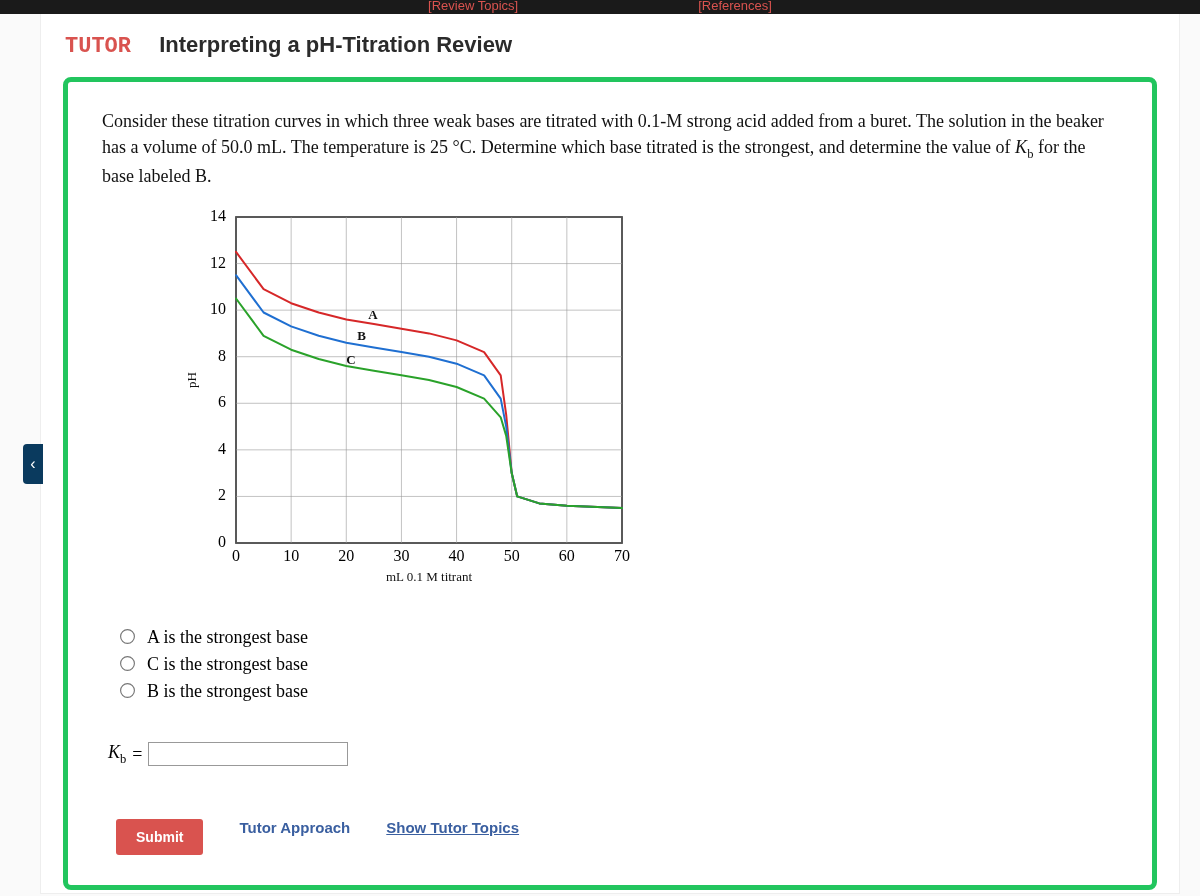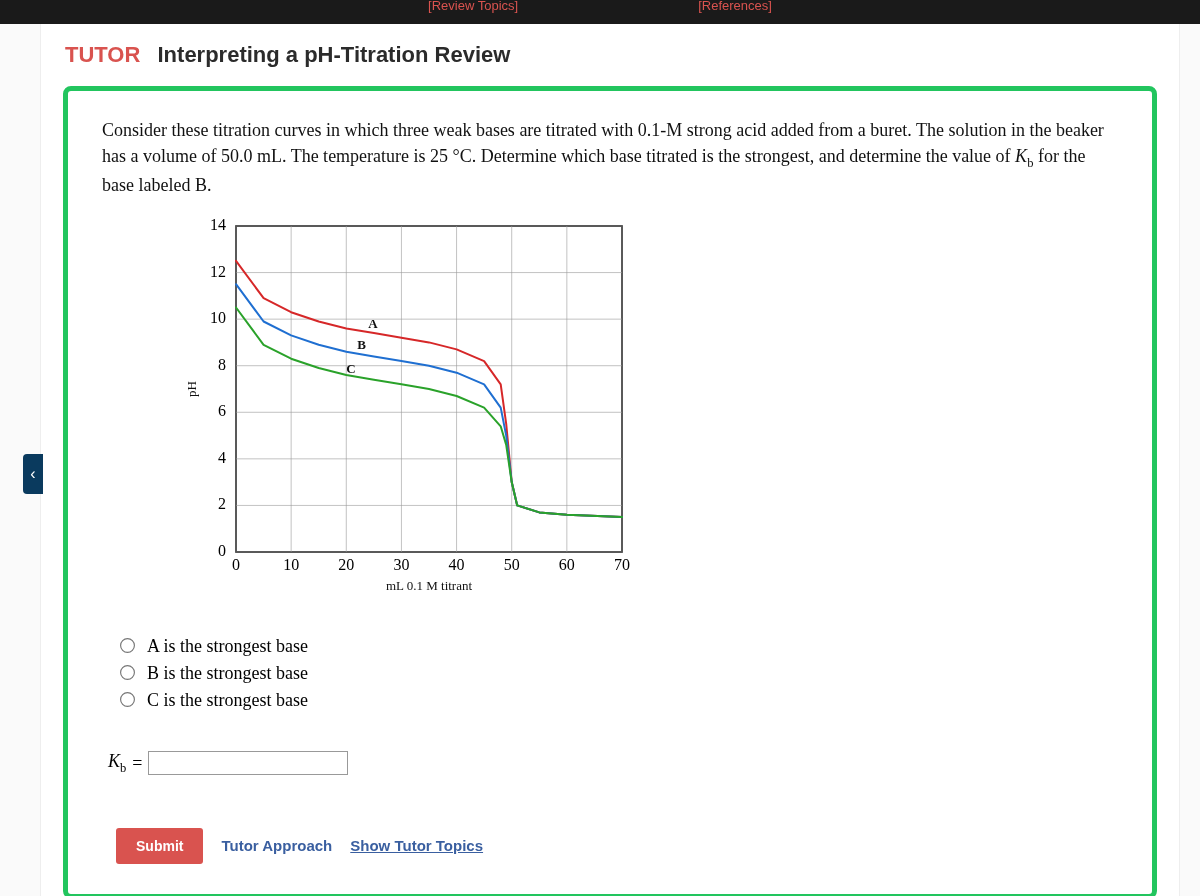--- a/index.html
+++ b/index.html
@@ -3,21 +3,21 @@
 <meta charset="utf-8">
 <style>
   * { box-sizing: border-box; }
   html, body {
     margin: 0; padding: 0;
     font-family: Georgia, "Times New Roman", serif;
     background: #fafafa;
     width: 1200px;
   }
   .topbar {
-    height: 24px;
+    height: 14px;
     background: #1a1a1a;
     position: relative;
   }
   .topbar-links {
     position: absolute;
     top: -2px;
     width: 100%;
     display: flex;
     justify-content: center;
     gap: 180px;
@@ -36,21 +36,21 @@
     min-height: 880px;
     position: relative;
   }
   .title-row {
     padding: 0 24px 10px 24px;
     font-family: Arial, Helvetica, sans-serif;
     font-size: 22px;
     font-weight: bold;
     color: #2b2b2b;
   }
-  .title-brand { color: #d9534f; margin-right: 11px; }
+  .title-brand { color: #d9534f; margin-right: 22px; font-family: Liberation Mono, monospace; }
   .card {
     margin: 8px 22px 0 22px;
     border: 5px solid #22c55e;
     border-radius: 8px;
     padding: 26px 34px 30px 34px;
     background: #fff;
     min-height: 790px;
   }
   .prompt {
     font-size: 18px;
@@ -71,21 +71,21 @@
   .kb-row { margin: 40px 0 8px 6px; font-size: 18px; display: flex; align-items: center; gap: 6px; }
   .kb-row input[type="text"] {
     width: 200px; height: 24px;
     border: 1px solid #999;
     font-family: Georgia, serif;
     font-size: 15px;
     padding: 1px 4px;
   }
   .actions {
     margin: 52px 0 0 14px;
-    display: flex; align-items: center; gap: 18px;
+    display: flex; align-items: flex-start; gap: 36px;
     font-family: Arial, Helvetica, sans-serif;
   }
   .btn-submit {
     background: #d9534f;
     color: #fff;
     font-weight: bold;
     font-size: 14px;
     border: none;
     border-radius: 3px;
     padding: 10px 20px;
@@ -186,25 +186,25 @@
         </svg>
     </div>
 
     <div class="options" id="options-container">
         <label class="opt-row">
           <input type="radio" name="strongest" style="">
           <span>A is the strongest base</span>
         </label>
         <label class="opt-row">
           <input type="radio" name="strongest" style="">
-          <span>B is the strongest base</span>
+          <span>C is the strongest base</span>
         </label>
         <label class="opt-row">
           <input type="radio" name="strongest" style="">
-          <span>C is the strongest base</span>
+          <span>B is the strongest base</span>
         </label>
       </div>
 
     <div class="kb-row">
       <span><i>K</i><sub>b</sub></span>
       <span>=</span>
       <input type="text" value="" style="">
     </div>
 
     <div class="actions">

